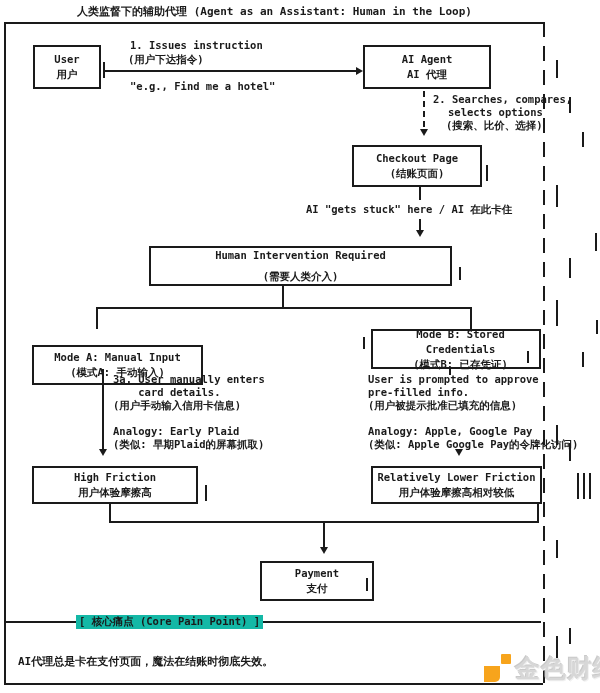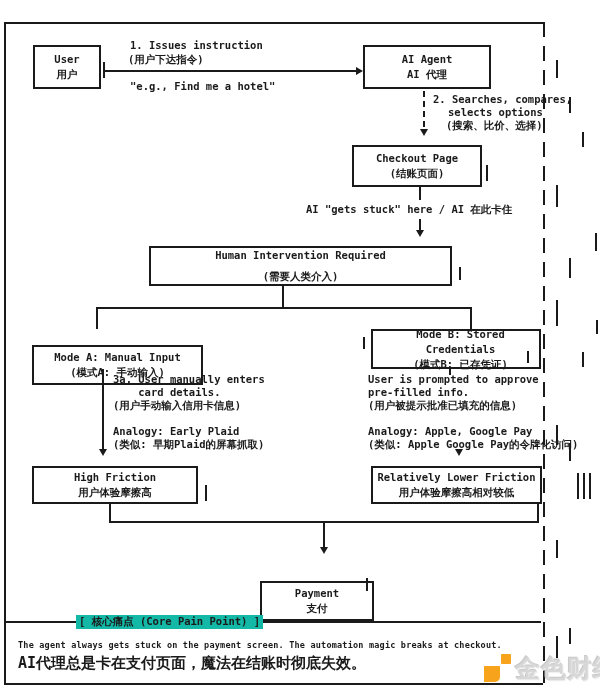--- a/index.html
+++ b/index.html
@@ -23,31 +23,32 @@
   .lbl { position:absolute; font-size:10.5px; line-height:13px; white-space:pre; }
   .arr-d { position:absolute; width:0; height:0;
            border-left:4px solid transparent; border-right:4px solid transparent;
            border-top:7px solid var(--ink); }
   .arr-r { position:absolute; width:0; height:0;
            border-top:4px solid transparent; border-bottom:4px solid transparent;
            border-left:7px solid var(--ink); }
   .divider-label { position:absolute; top:615px; left:76px; background:#14b8a6;
            padding:0 3px; font-size:10.5px; }
   .footer-en { position:absolute; left:18px; top:640px; font-size:8.5px; letter-spacing:.2px; white-space:nowrap; }
-  .footer-zh { position:absolute; left:18px; top:654px; font-size:15px; white-space:nowrap; }
+  .footer-zh { position:absolute; left:18px; top:654px; font-size:11px; white-space:nowrap; }
   .watermark { position:absolute; left:482px; top:653px; display:flex; align-items:center; gap:3px; }
   .wm-text { font-family:"DejaVu Sans","Liberation Sans",sans-serif; font-weight:bold;
            font-size:25px; color:#d7d7d7; letter-spacing:1px; line-height:30px;
            text-shadow:1px 1px 0 #f1f1f1, -1px -1px 0 #c9c9c9; white-space:nowrap; }
 </style>
 </head>
 <body>
 
 <div class="canvas">
 
+  <div class="title">人类监督下的辅助代理 (Agent as an Assistant: Human in the Loop)</div>
 
   <div class="hline" style="left:4px;top:22px;width:541px;"></div>
   <div class="vline" style="left:4px;top:22px;height:663px;"></div>
   <div class="hline" style="left:4px;top:683px;width:539px;"></div>
   <div class="outer-right" style="left:543px;top:22px;height:661px;"></div>
 
   <div class="box" style="left:33px;top:45px;width:68px;height:44px;">
     <span>User</span>
     <span>用户</span>
   </div>
@@ -126,29 +127,28 @@
     <span>Relatively Lower Friction</span>
     <span>用户体验摩擦高相对较低</span>
   </div>
 
   <div class="vline" style="left:109px;top:504px;height:17px;"></div>
   <div class="vline" style="left:537px;top:504px;height:17px;"></div>
   <div class="hline" style="left:109px;top:521px;width:430px;"></div>
   <div class="vline" style="left:323px;top:523px;height:24px;"></div>
   <div class="arr-d" style="left:320px;top:547px;"></div>
 
-  <div class="box" style="left:260px;top:561px;width:114px;height:40px;margin-top:20px;">
+  <div class="box" style="left:260px;top:561px;width:114px;height:40px;">
     <span>Payment</span>
     <span>支付</span>
   </div>
 
   <div class="hline" style="left:4px;top:621px;width:537px;"></div>
   <div class="divider-label">[ 核心痛点 (Core Pain Point) ]</div>
 
-  <div class="footer-en">The agent always gets stuck on the payment screen. The automation magic breaks at checkout.</div>
   <div class="footer-zh">AI代理总是卡在支付页面，魔法在结账时彻底失效。</div>
 
   <div class="watermark">
     <svg width="30" height="31" viewBox="0 0 30 31">
       <rect x="19" y="1" width="10" height="10" rx="1" fill="#F7A41C"></rect>
       <path d="M2 13 h16 v11 a5 5 0 0 1 -5 5 H2 z" fill="#F7A41C"></path>
     </svg>
     <span class="wm-text">金色财经</span>
   </div>
 

